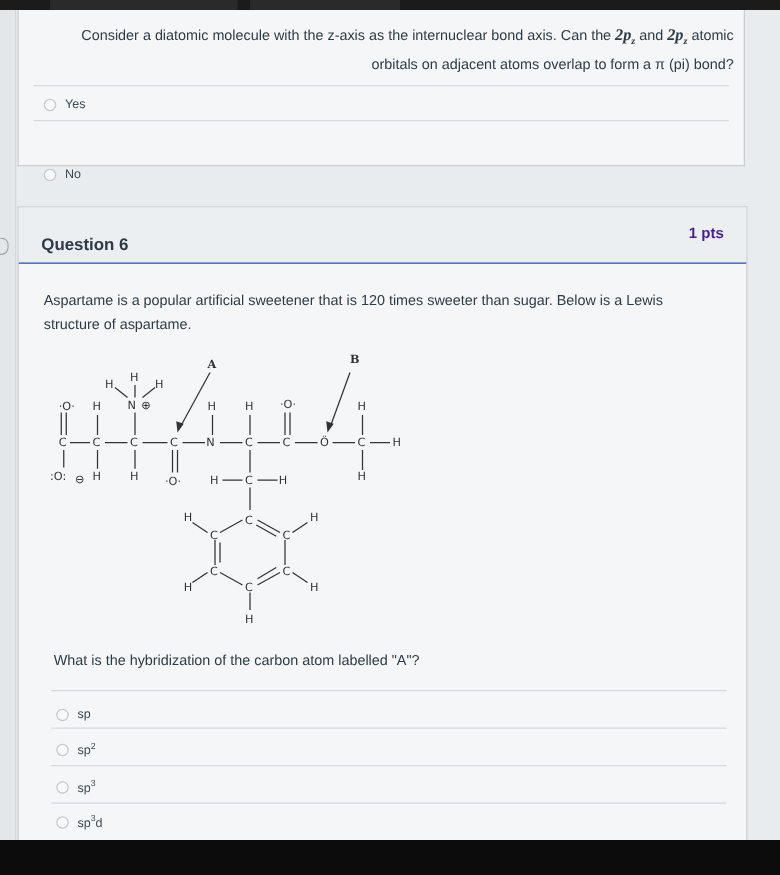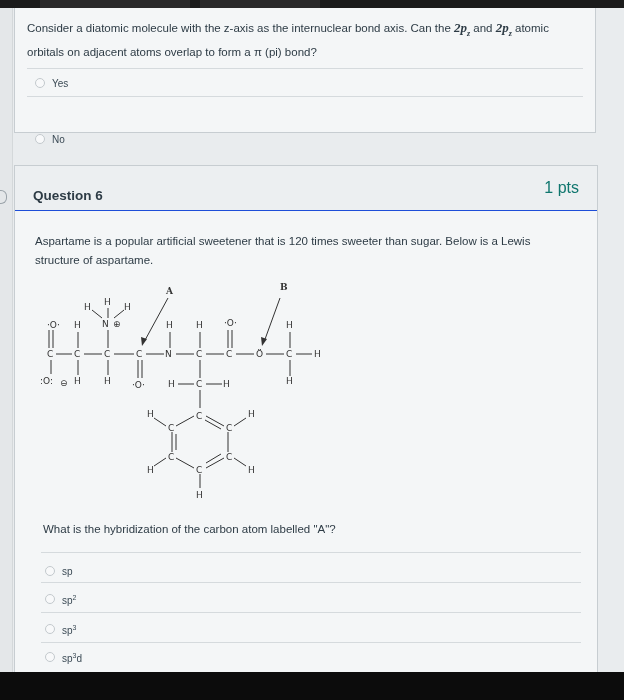--- a/index.html
+++ b/index.html
@@ -11,44 +11,44 @@
   .topbar { position:absolute; left:0; top:0; width:624px; height:8px; background:#1b1b1b; }
   .topbar .tab { position:absolute; top:0; height:8px; background:#2a2a2a; }
   .leftrail { position:absolute; left:0; top:8px; width:12px; height:692px; background:#e4e7e9; border-right:1px solid #d4d8da; }
   .card {
     position:absolute; background:#f4f6f7; border:1px solid #c7cdd1;
   }
   #q5 { left:14px; top:8px; width:580px; height:124px; border-top:none; }
   .qtext { position:absolute; left:12px; font-size:11.5px; line-height:19px; color:#2d3b45; }
   .math { font-family:"Liberation Serif", serif; font-weight:bold; font-style:italic; font-size:13px; }
   .rule { position:absolute; height:1px; background:#d5dadd; }
-  .opt { position:absolute; left:20px; font-size:10px; color:#3b4a55; display:flex; }
+  .opt { position:absolute; left:20px; font-size:10px; color:#3b4a55; display:flex; align-items:center; }
   .radio { width:8px; height:8px; border:1px solid #c3c9cd; border-radius:50%; background:#f8f9fa; margin-right:7px; display:inline-block; }
   #q6 { left:14px; top:165px; width:582px; height:560px; }
   .qhead { position:absolute; left:0; top:0; width:582px; height:44px; background:#eceff1; border-bottom:1px solid #1d4ed8; }
   .qtitle { position:absolute; left:18px; top:22px; font-size:13.5px; font-weight:bold; color:#2d3b45; }
-  .pts { position:absolute; right:18px; top:13px; font-size:16px; color:#0f766e; font-weight:normal; }
+  .pts { position:absolute; right:18px; top:13px; font-size:12px; color:#4c1d95; font-weight:bold; }
   .flag { position:absolute; left:0px; top:190px; width:6px; height:12px; border:1px solid #9aa3a9; border-left:none; border-radius:0 6px 6px 0; }
   .lewis { position:absolute; left:22px; top:280px; width:310px; height:220px; }
   .lewis text { font-family:"DejaVu Sans", sans-serif; font-size:9px; fill:#333; }
   .lewis .lbl { font-family:"DejaVu Serif", serif; font-weight:bold; font-size:9px; }
   .bottombar { position:absolute; left:0; top:672px; width:624px; height:28px; background:#0c0c0c; }
   sup { font-size:7px; }
 </style>
 </head>
 <body>
 
 <div class="topbar">
   <div class="tab" style="left:40px;width:150px;"></div>
   <div class="tab" style="left:200px;width:120px;"></div>
 </div>
 <div class="leftrail"></div>
 
 <div class="card" id="q5">
-  <div class="qtext" style="top:10px;width:560px;">
+  <div class="qtext" style="top:10px;width:560px;text-align:right;">
     <span>Consider a diatomic molecule with the z-axis as the internuclear bond axis. Can the </span><span class="math"><span>2p</span><sub style="font-size:8px">z</sub></span><span> and </span><span class="math"><span>2p</span><sub style="font-size:8px">z</sub></span><span> atomic orbitals on adjacent atoms overlap to form a π (pi) bond?</span>
   </div>
   <div class="rule" style="left:12px;top:60px;width:556px;"></div>
   <div class="opt" style="top:70px;">
     <span class="radio"></span>
     <span>Yes</span>
   </div>
   <div class="rule" style="left:12px;top:88px;width:556px;"></div>
   <div class="opt" style="top:99px;margin-top:27px;">
     <span class="radio"></span>

